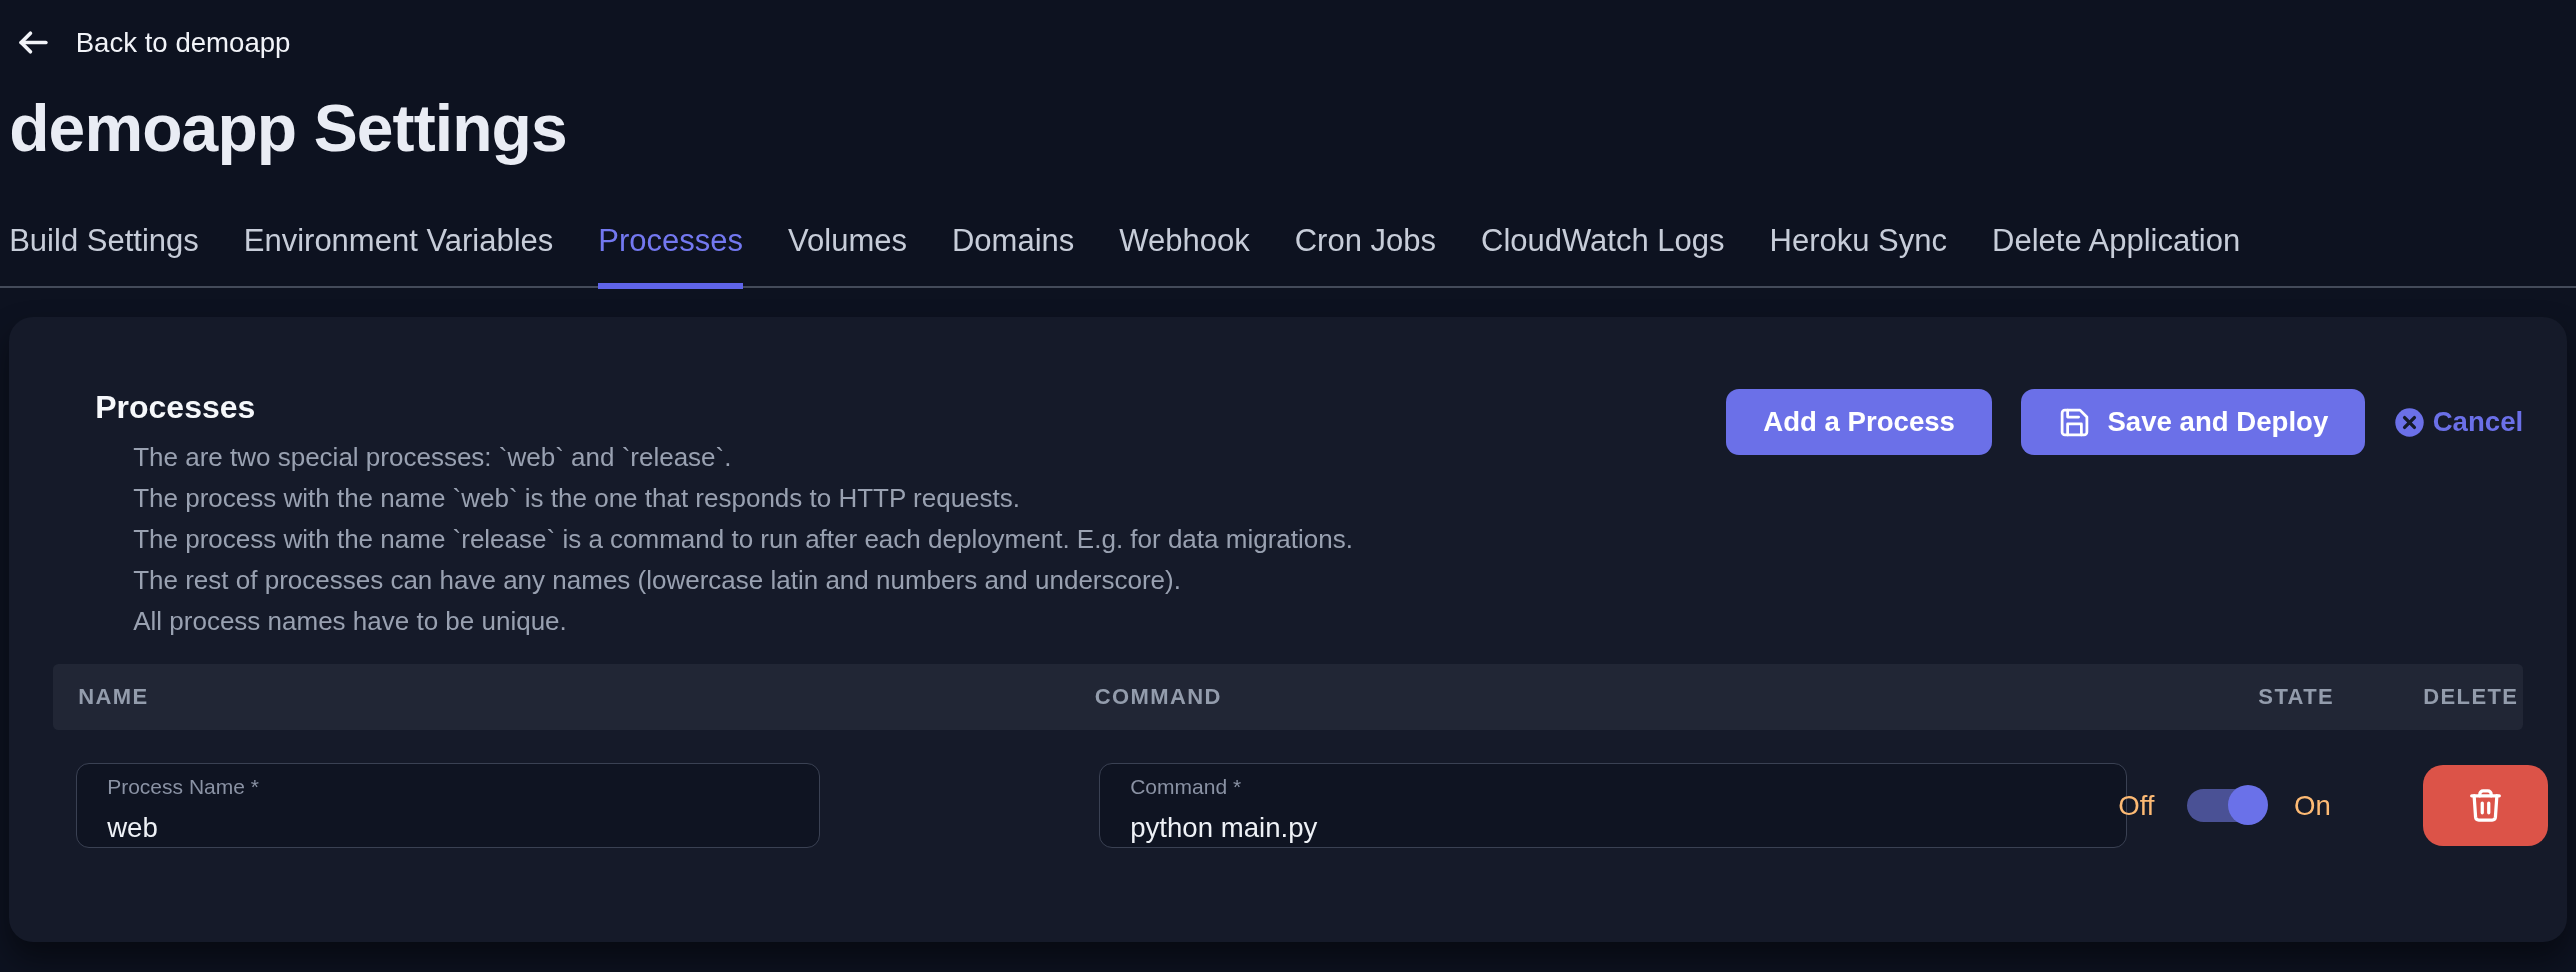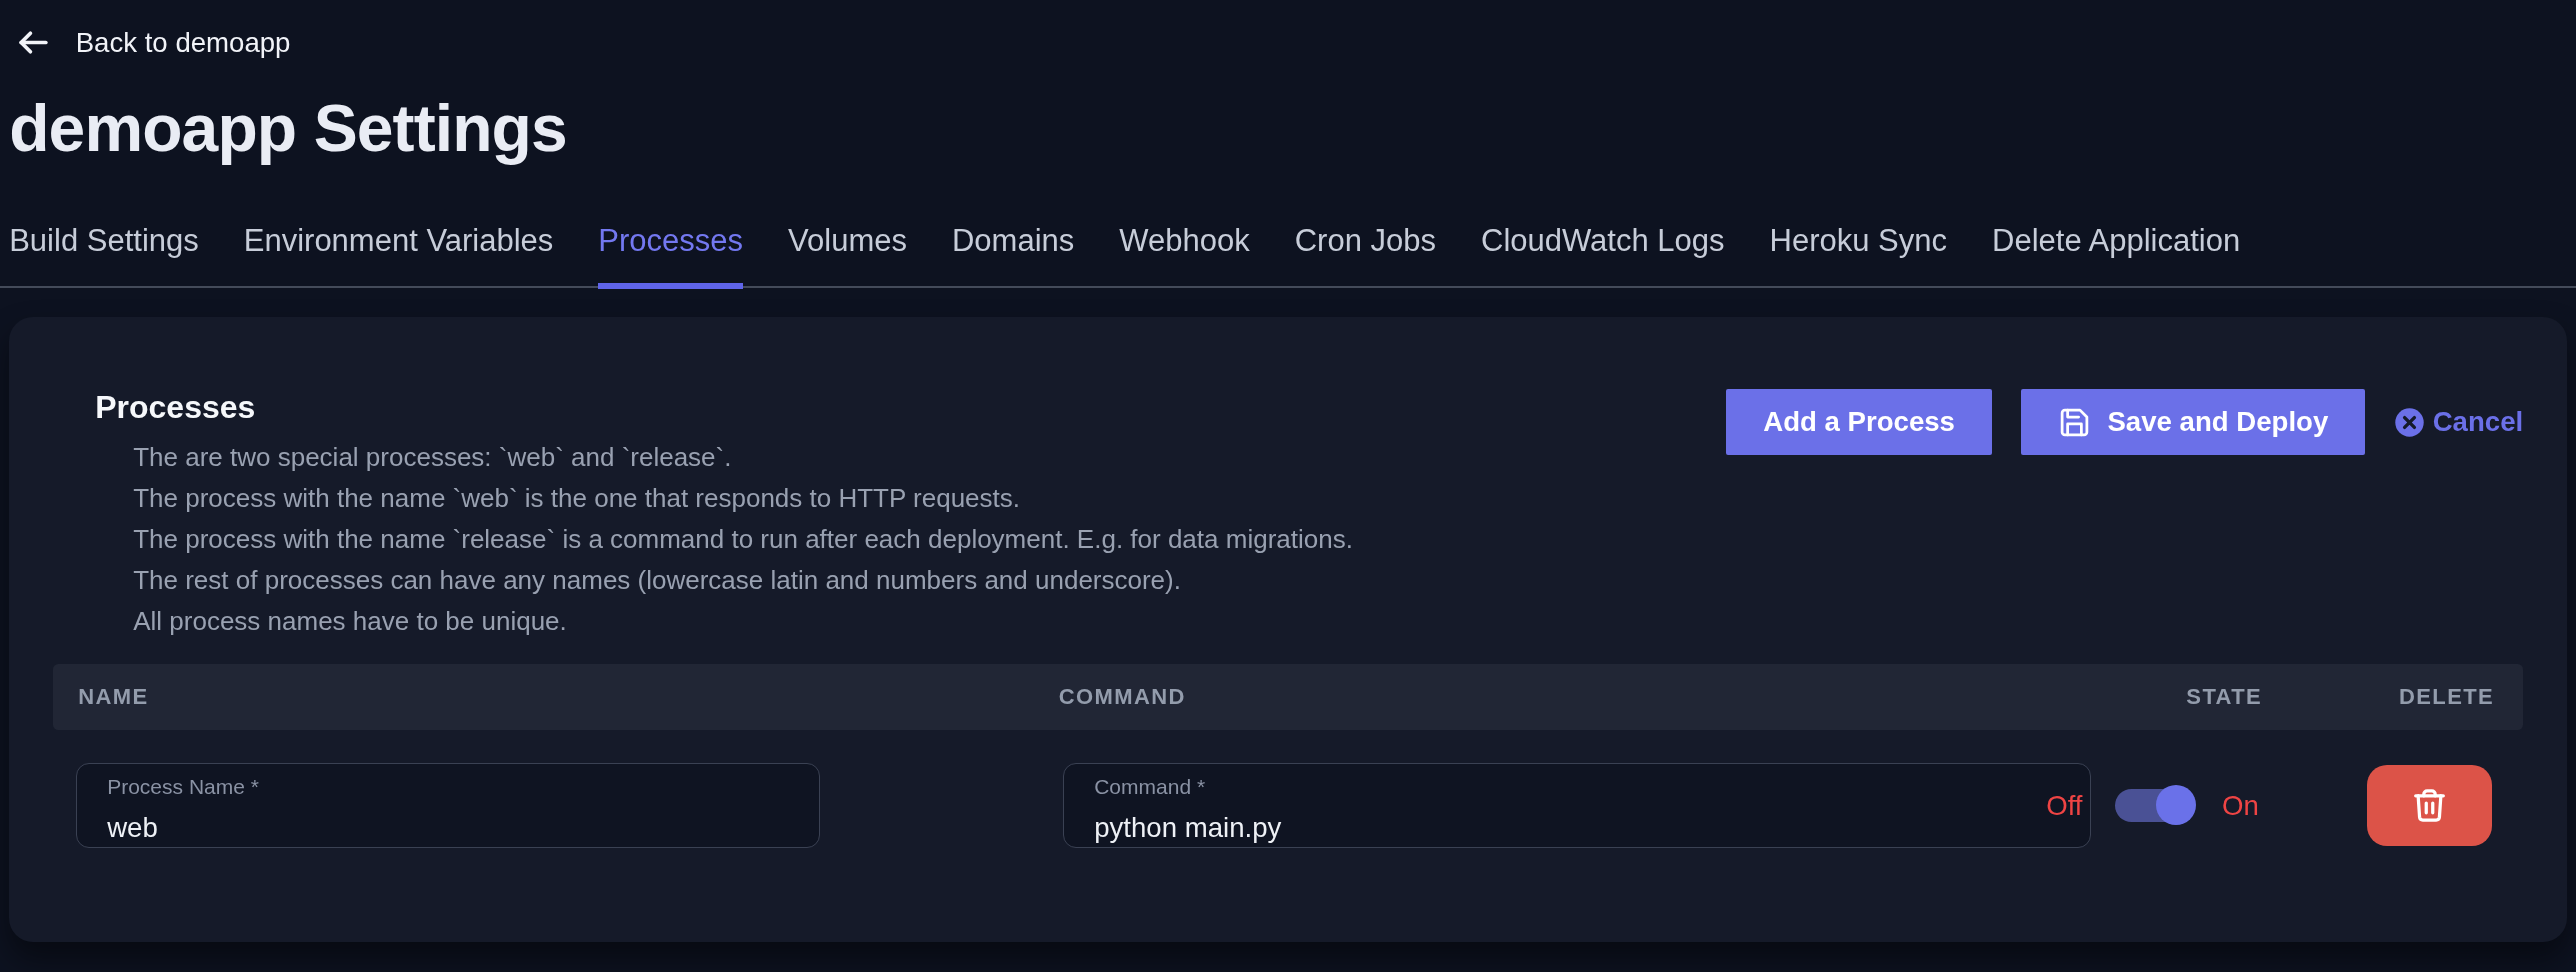--- a/index.html
+++ b/index.html
@@ -55,35 +55,35 @@
     padding: 72px 44px 0;
   }
 
   .panel-top { display: flex; justify-content: space-between; align-items: flex-start; }
   .panel-text { margin-left: 42px; }
   .panel-heading { font-size: 32px; font-weight: 700; color: #f6f8fb; margin-bottom: 11px; }
   .desc-line { font-size: 26px; color: #99a1b1; line-height: 41px; margin-left: 38px; }
 
   .actions { display: flex; align-items: center; gap: 29px; flex-shrink: 0; }
   .btn {
-    height: 66px; border-radius: 2px;
+    height: 66px; border-radius: 13px;
     background: #6b70e8; color: #fff;
     font-size: 27.6px; font-weight: 700; font-family: inherit;
     display: flex; align-items: center; justify-content: center;
     padding: 8px 37px; gap: 16.5px; border: none; cursor: pointer; white-space: nowrap;
   }
   .btn svg { width: 33px; height: 33px; display: block; }
   .cancel-link {
     display: flex; align-items: center; gap: 7.4px;
     color: #6b70e8; font-size: 27.6px; font-weight: 700; cursor: pointer;
   }
   .cancel-link svg { width: 31px; height: 31px; display: block; }
 
   
-  .grid { display: grid; grid-template-columns: 988px 981px 293px 1fr; }
+  .grid { display: grid; grid-template-columns: 988px 981px 293px 1fr; gap: 36px; }
   .thead {
     margin-top: 22px; height: 66px;
     background: #212635; border-radius: 5.5px;
     align-items: center;
     font-size: 22px; font-weight: 700; letter-spacing: 1.4px; color: #939cac;
   }
   .th-name { padding-left: 25px; }
   .th-command { padding-left: 17.5px; }
   .th-state { text-align: right; padding-right: 53px; }
   .th-delete { text-align: right; padding-right: 29px; }
@@ -99,21 +99,21 @@
   .field-command { margin-left: 22px; width: 1028px; }
   .field-label { display: block; font-size: 21px; color: #8a92a4; }
   .field-input {
     display: block; width: 100%;
     background: transparent; border: none; outline: none;
     color: #eef1f6; font-size: 27.6px; font-family: inherit;
     margin-top: 13px; padding: 0;
   }
 
   .state-cell { display: flex; align-items: center; margin-left: 24px; }
-  .state-text { font-size: 27.6px; color: #ef4444; }
+  .state-text { font-size: 27.6px; color: #fdba74; }
   .switch {
     position: relative; width: 79px; height: 33px;
     border-radius: 16.5px; background: #4a5195;
     margin: 0 28.5px 0 32px; cursor: pointer;
   }
   .switch-knob {
     position: absolute; right: -2.8px; top: -3.7px;
     width: 40px; height: 40px; border-radius: 50%;
     background: #6a71e9;
   }

